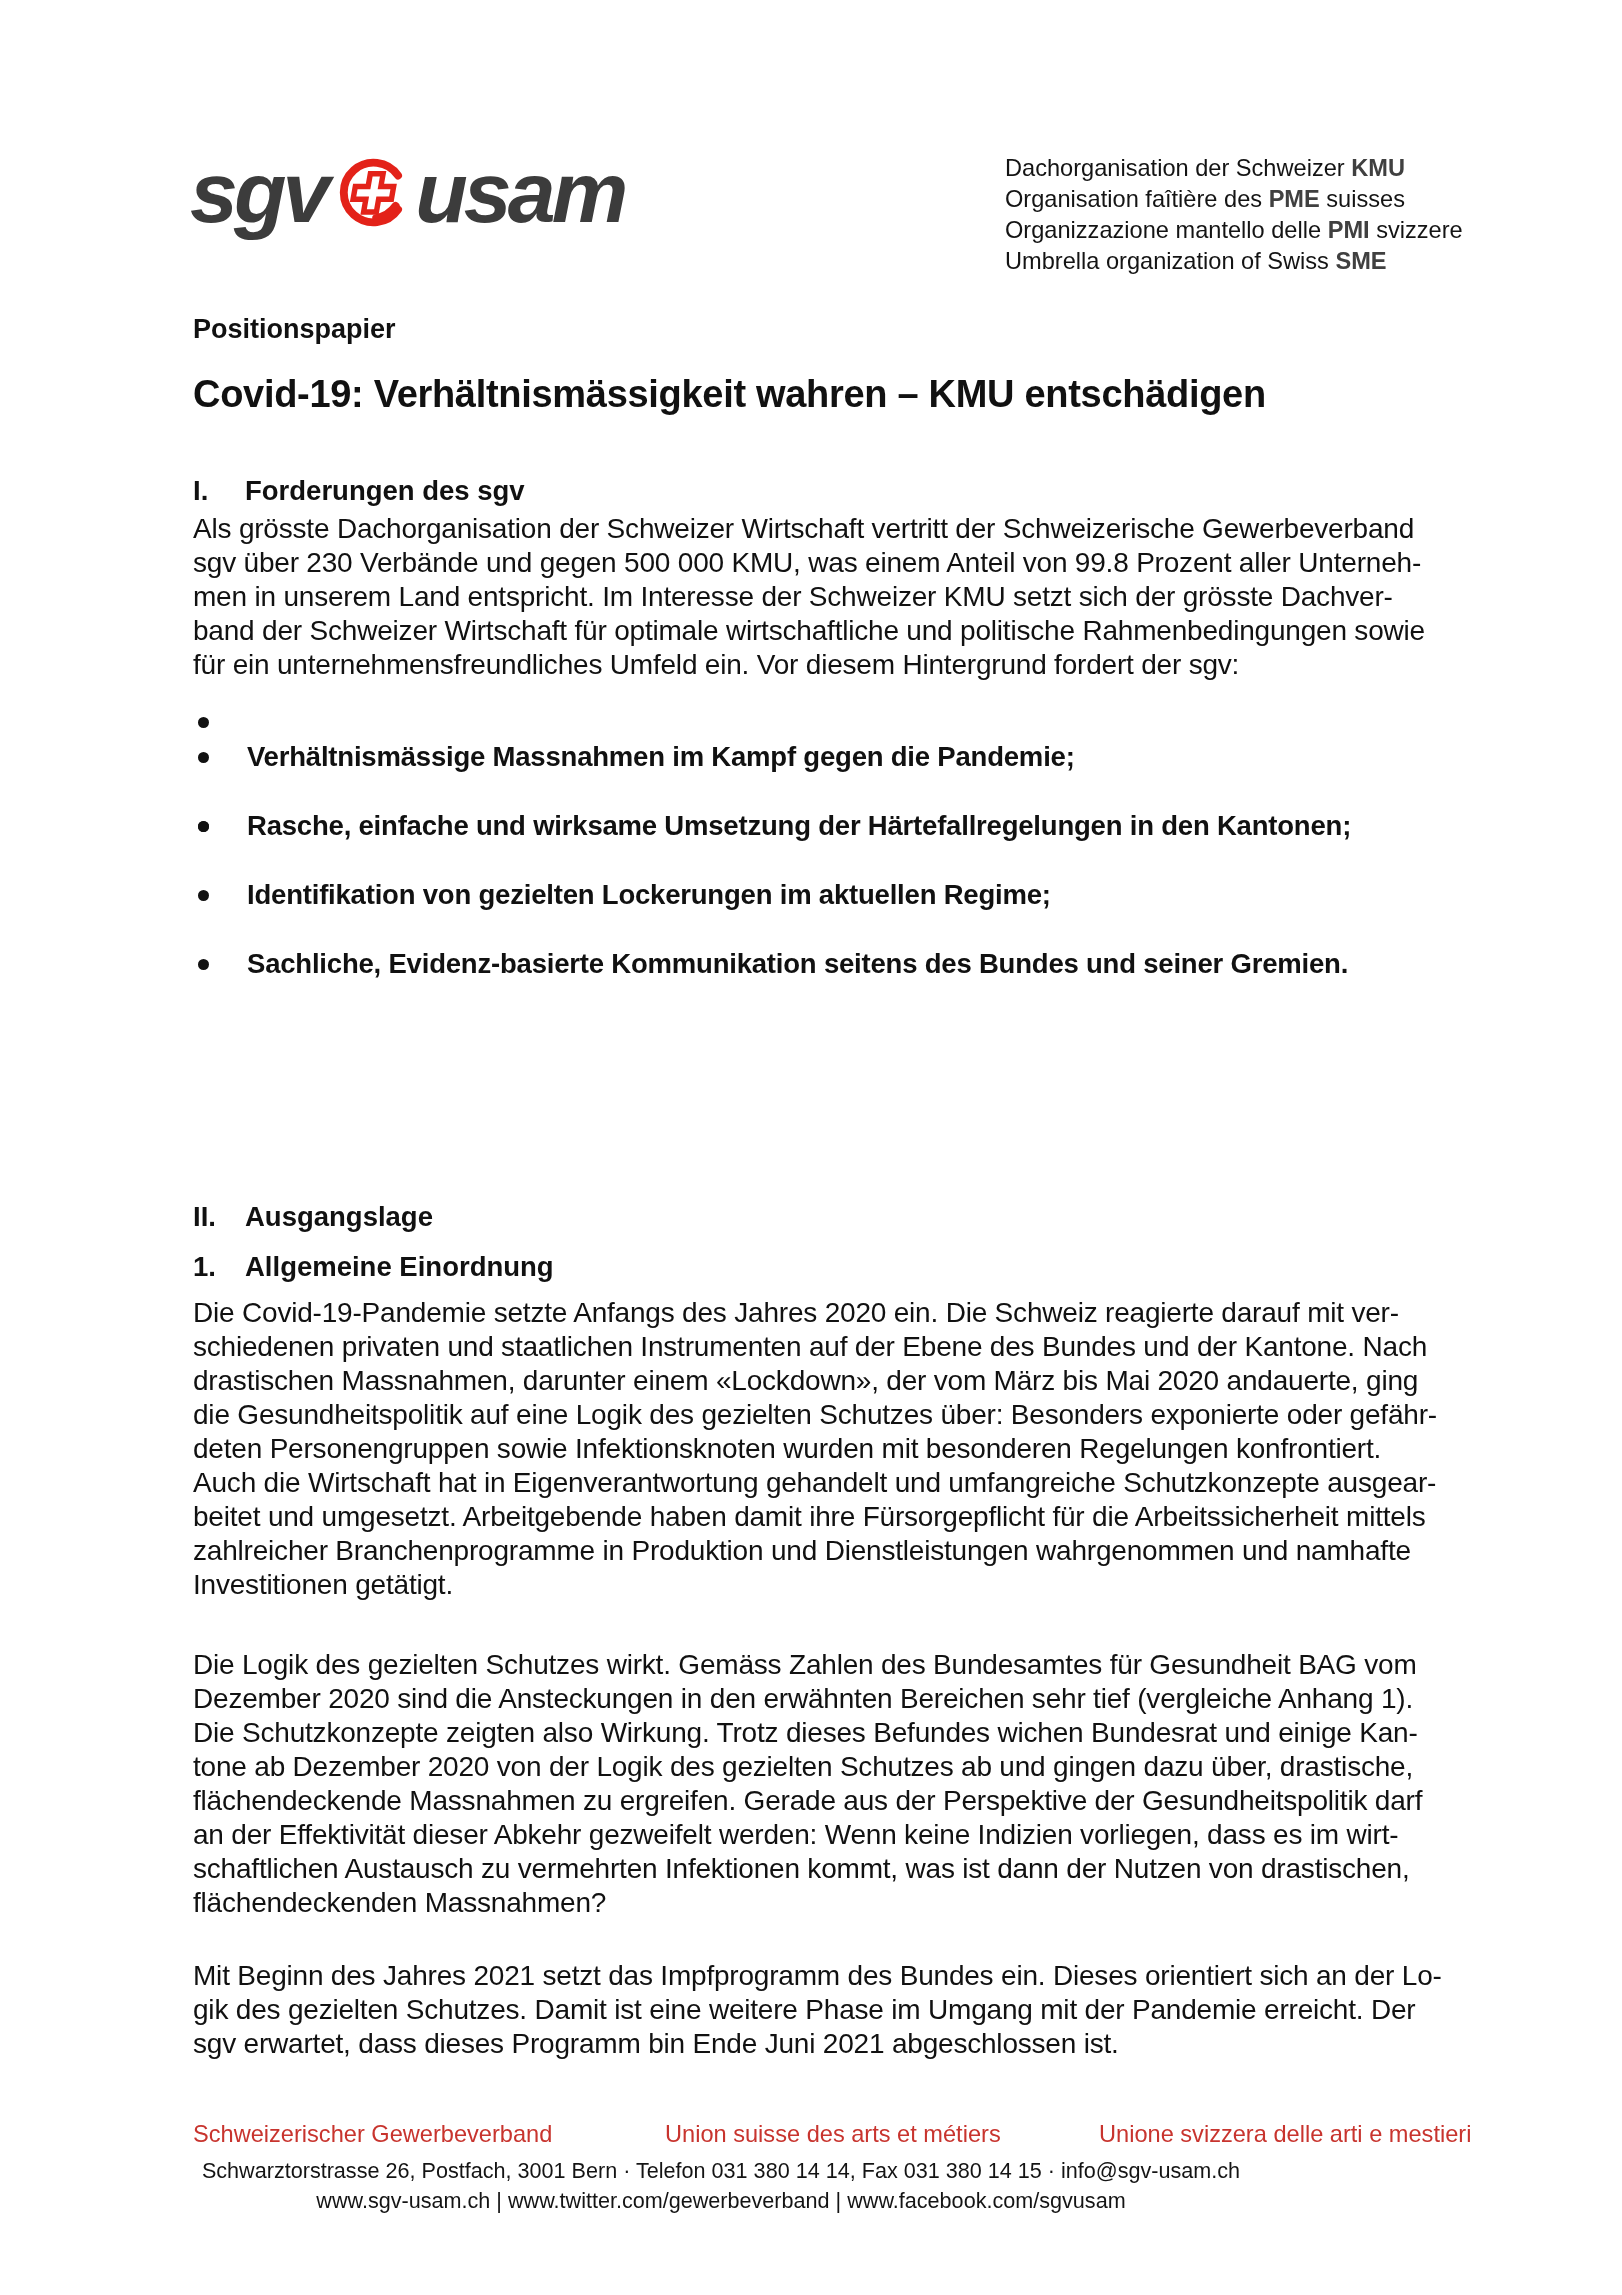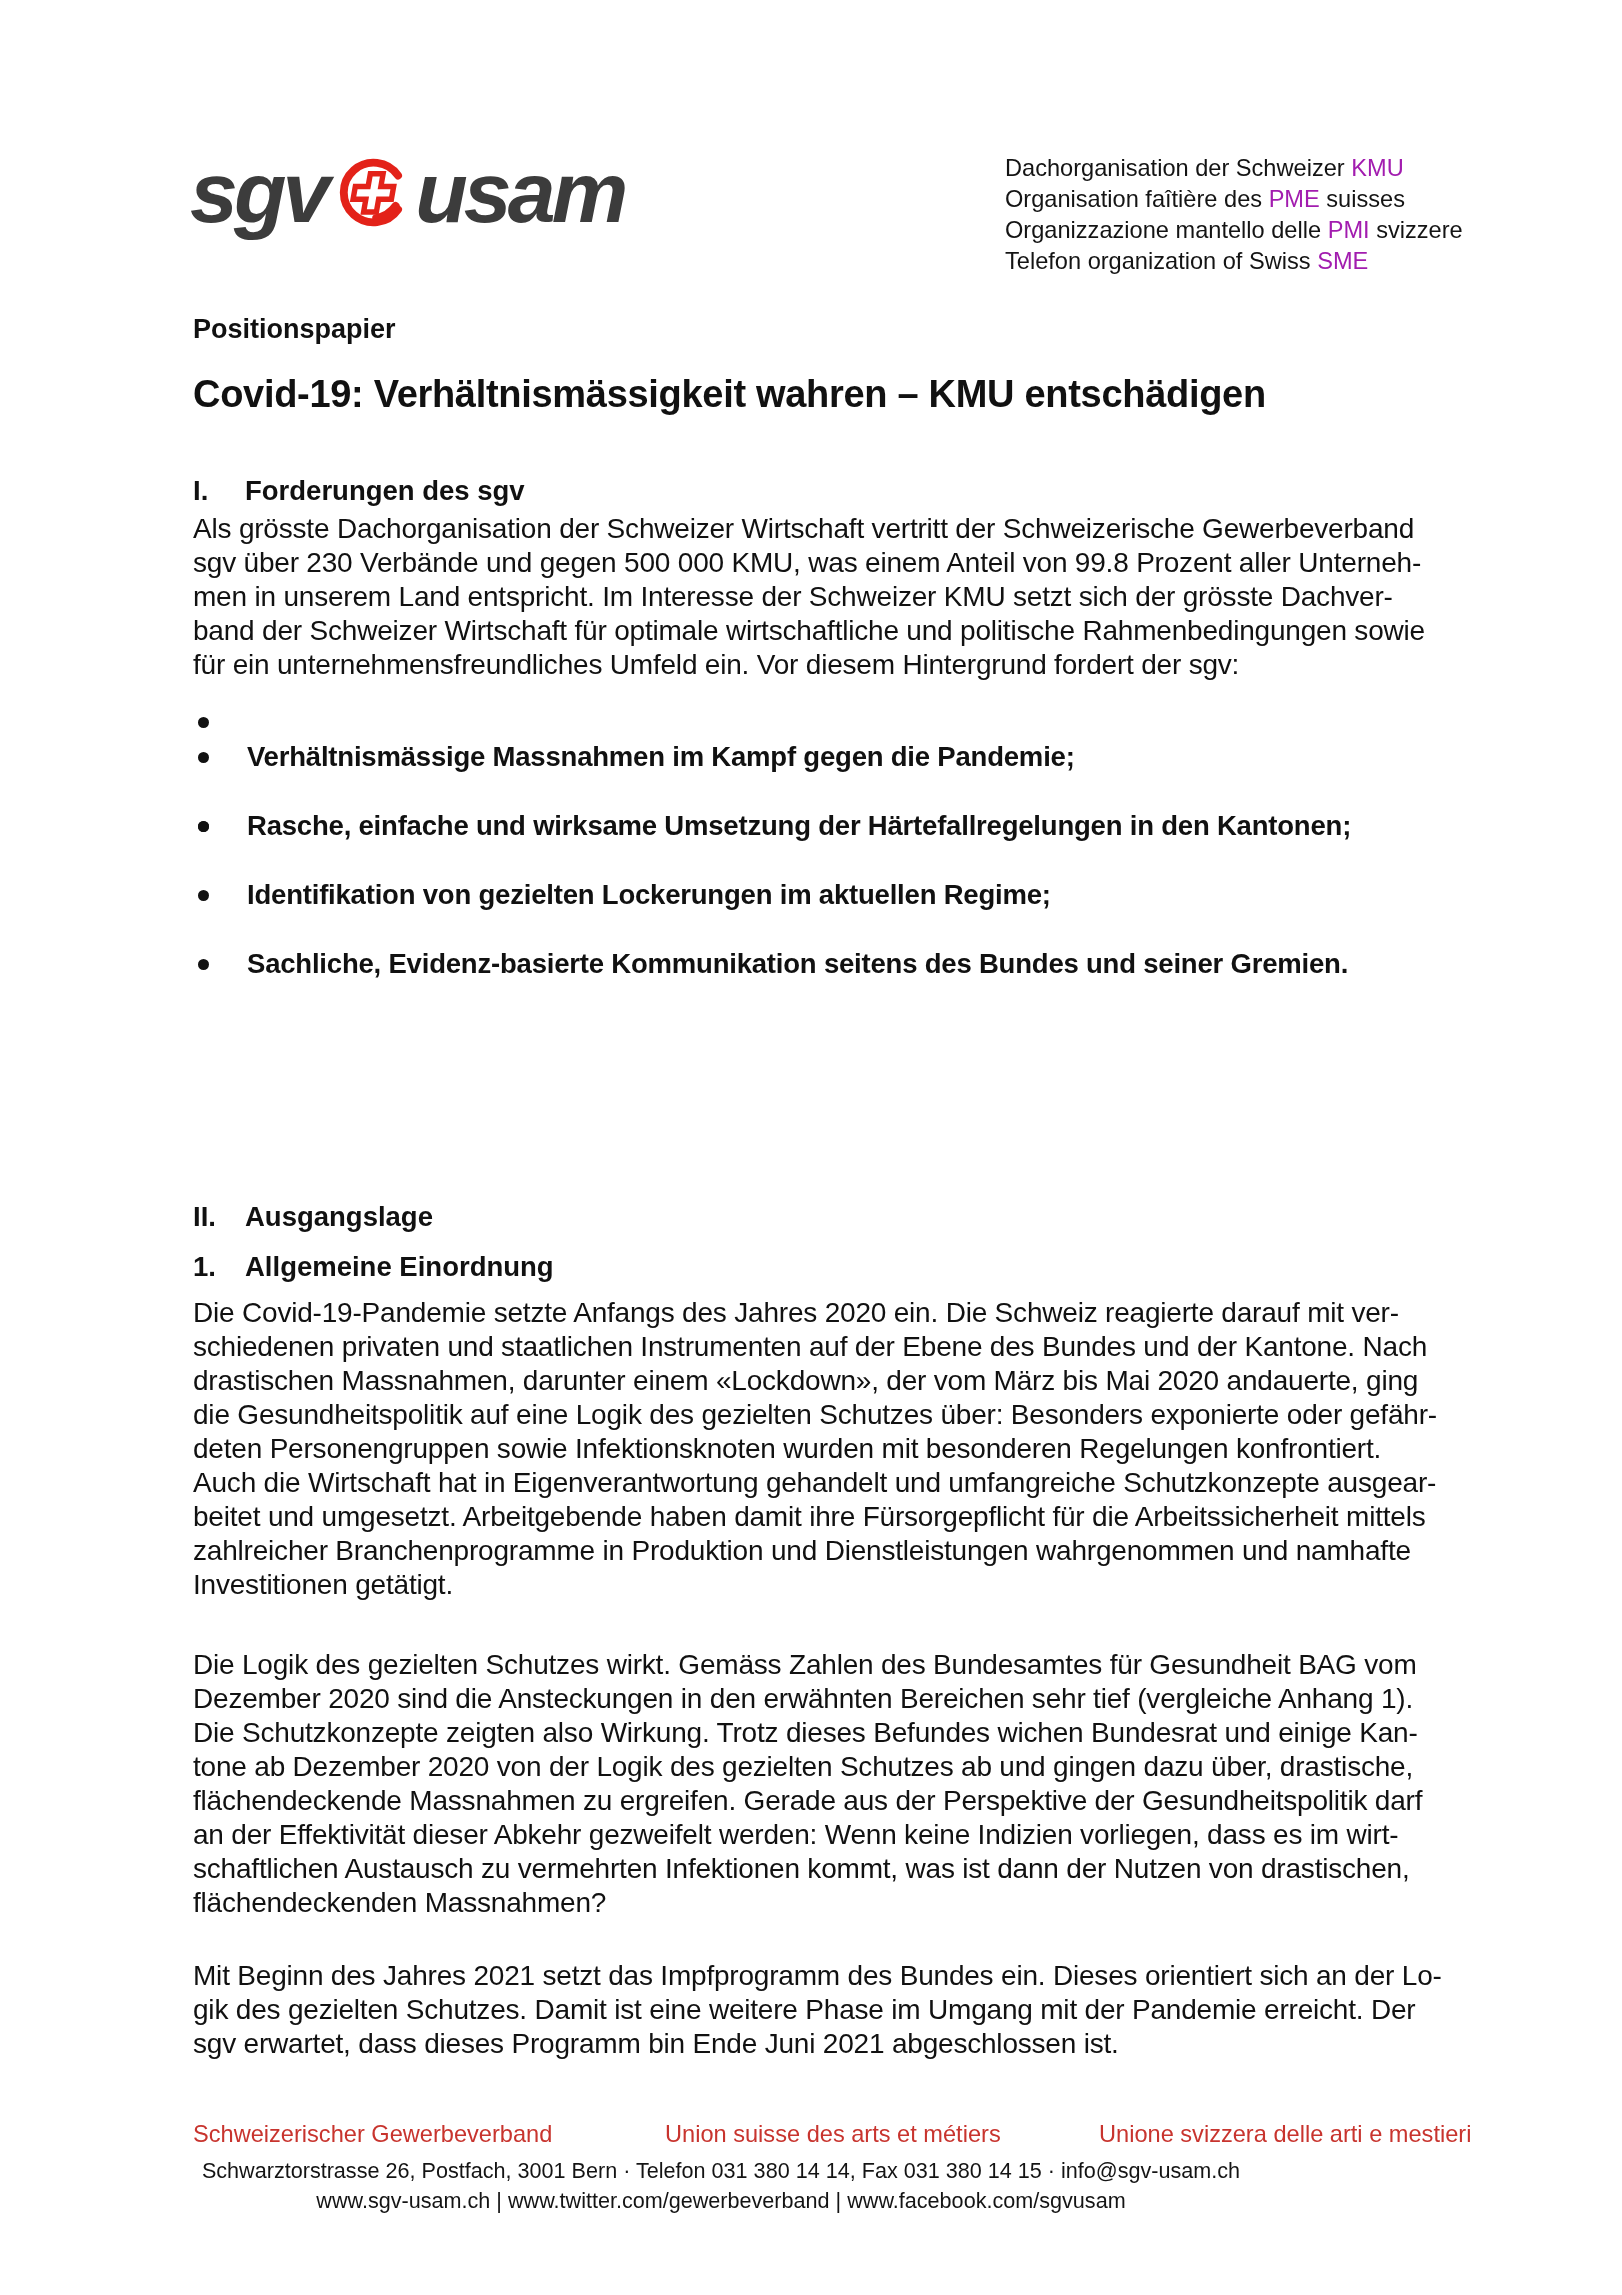--- a/index.html
+++ b/index.html
@@ -16,21 +16,21 @@
   
   .logo{left:190px;top:149px;display:flex;align-items:center;}
   .logo .word{
     font-size:86px;font-weight:bold;font-style:italic;
     color:#3c3c3c;letter-spacing:-3.9px;line-height:1;
   }
   .logo .mark{width:73px;height:77px;margin:0 6.5px 0 9.2px;}
 
   
   .hdr-right{left:1005px;top:153px;font-size:23.6px;line-height:31px;color:#141414;}
-  .hdr-right .em{color:#a21caf;}
+  .hdr-right .em{color:#404040;font-weight:bold;}
 
   .kicker{left:193px;top:314px;font-size:27px;font-weight:bold;}
   .title{left:193px;top:373px;font-size:38px;font-weight:bold;letter-spacing:-0.3px;}
 
   .h-num{display:inline-block;width:52px;}
   .heading{left:193px;font-size:27.5px;font-weight:bold;}
 
   .para{
     left:193px;width:1296px;
     font-size:28px;line-height:34px;
@@ -65,21 +65,21 @@
         </g>
       </svg>
     </span>
     <span class="word">usam</span>
   </div>
 
   <div class="abs hdr-right">
     <div><span>Dachorganisation der Schweizer </span><span class="em">KMU</span><span></span></div>
     <div><span>Organisation faîtière des </span><span class="em">PME</span><span> suisses</span></div>
     <div><span>Organizzazione mantello delle </span><span class="em">PMI</span><span> svizzere</span></div>
-    <div><span>Telefon organization of Swiss </span><span class="em">SME</span><span></span></div>
+    <div><span>Umbrella organization of Swiss </span><span class="em">SME</span><span></span></div>
   </div>
 
   <div class="abs kicker">Positionspapier</div>
   <div class="abs title">Covid-19: Verhältnismässigkeit wahren – KMU entschädigen</div>
 
   <div class="abs heading" style="top:475px;">
     <span class="h-num">I.</span><span>Forderungen des sgv</span>
   </div>
 
   <div class="abs para" style="top:512px;">Als grösste Dachorganisation der Schweizer Wirtschaft vertritt der Schweizerische Gewerbeverband

